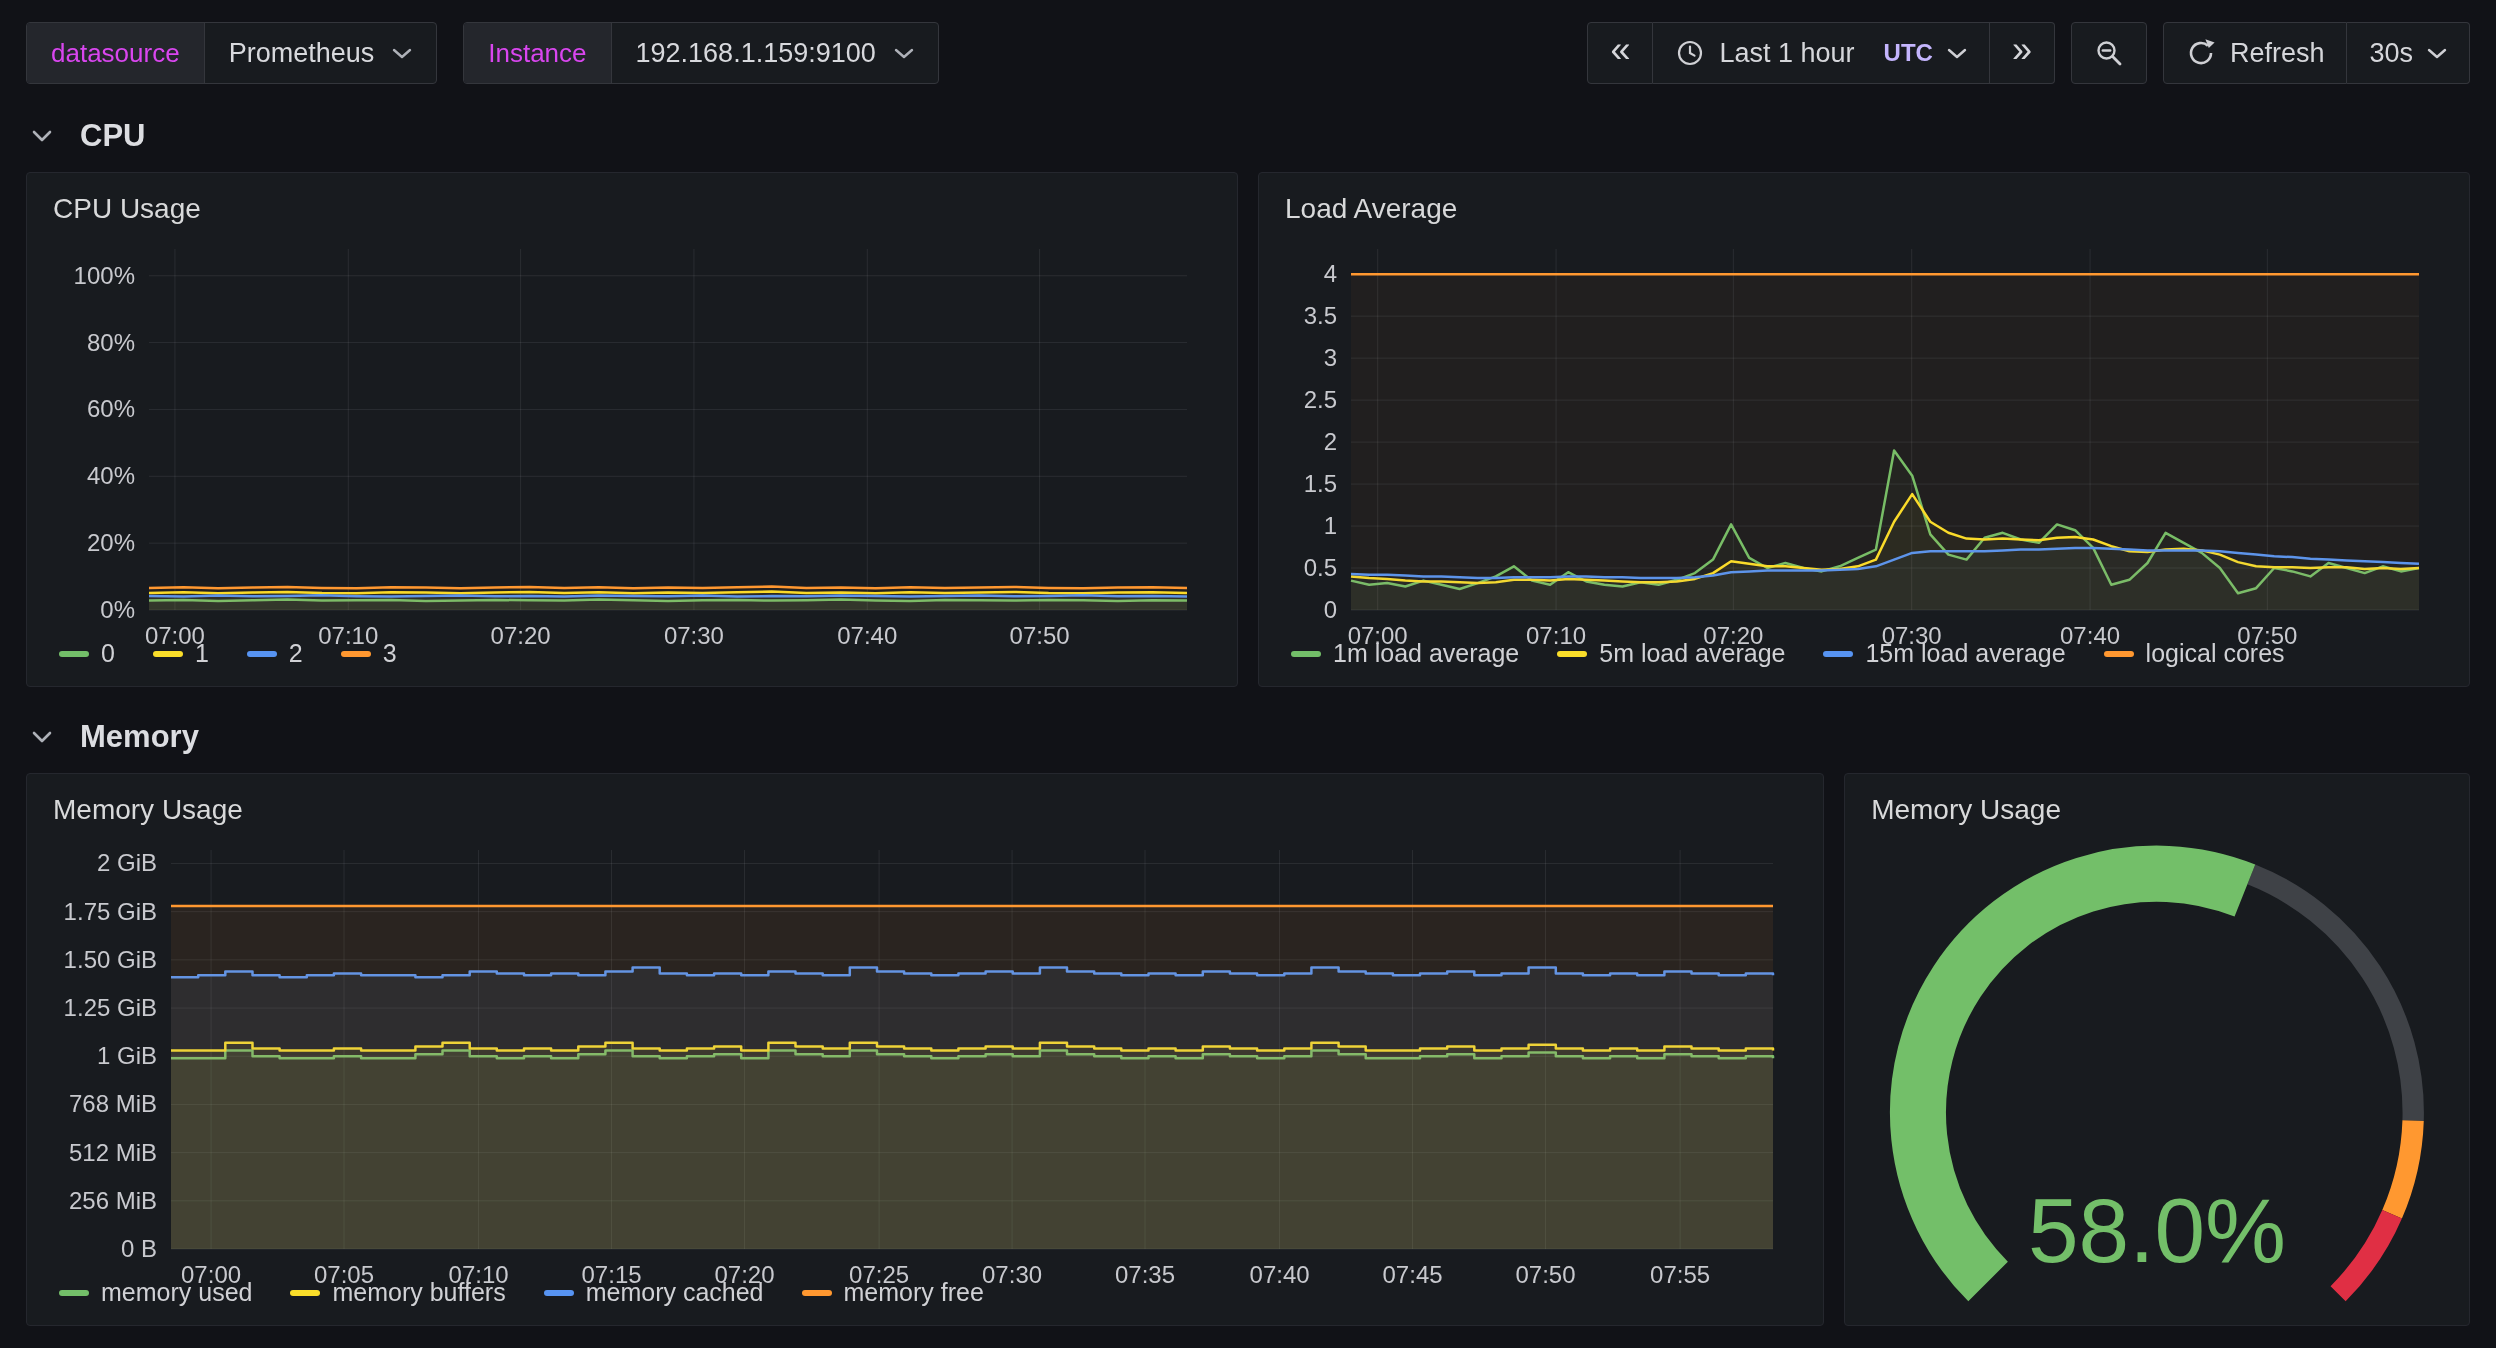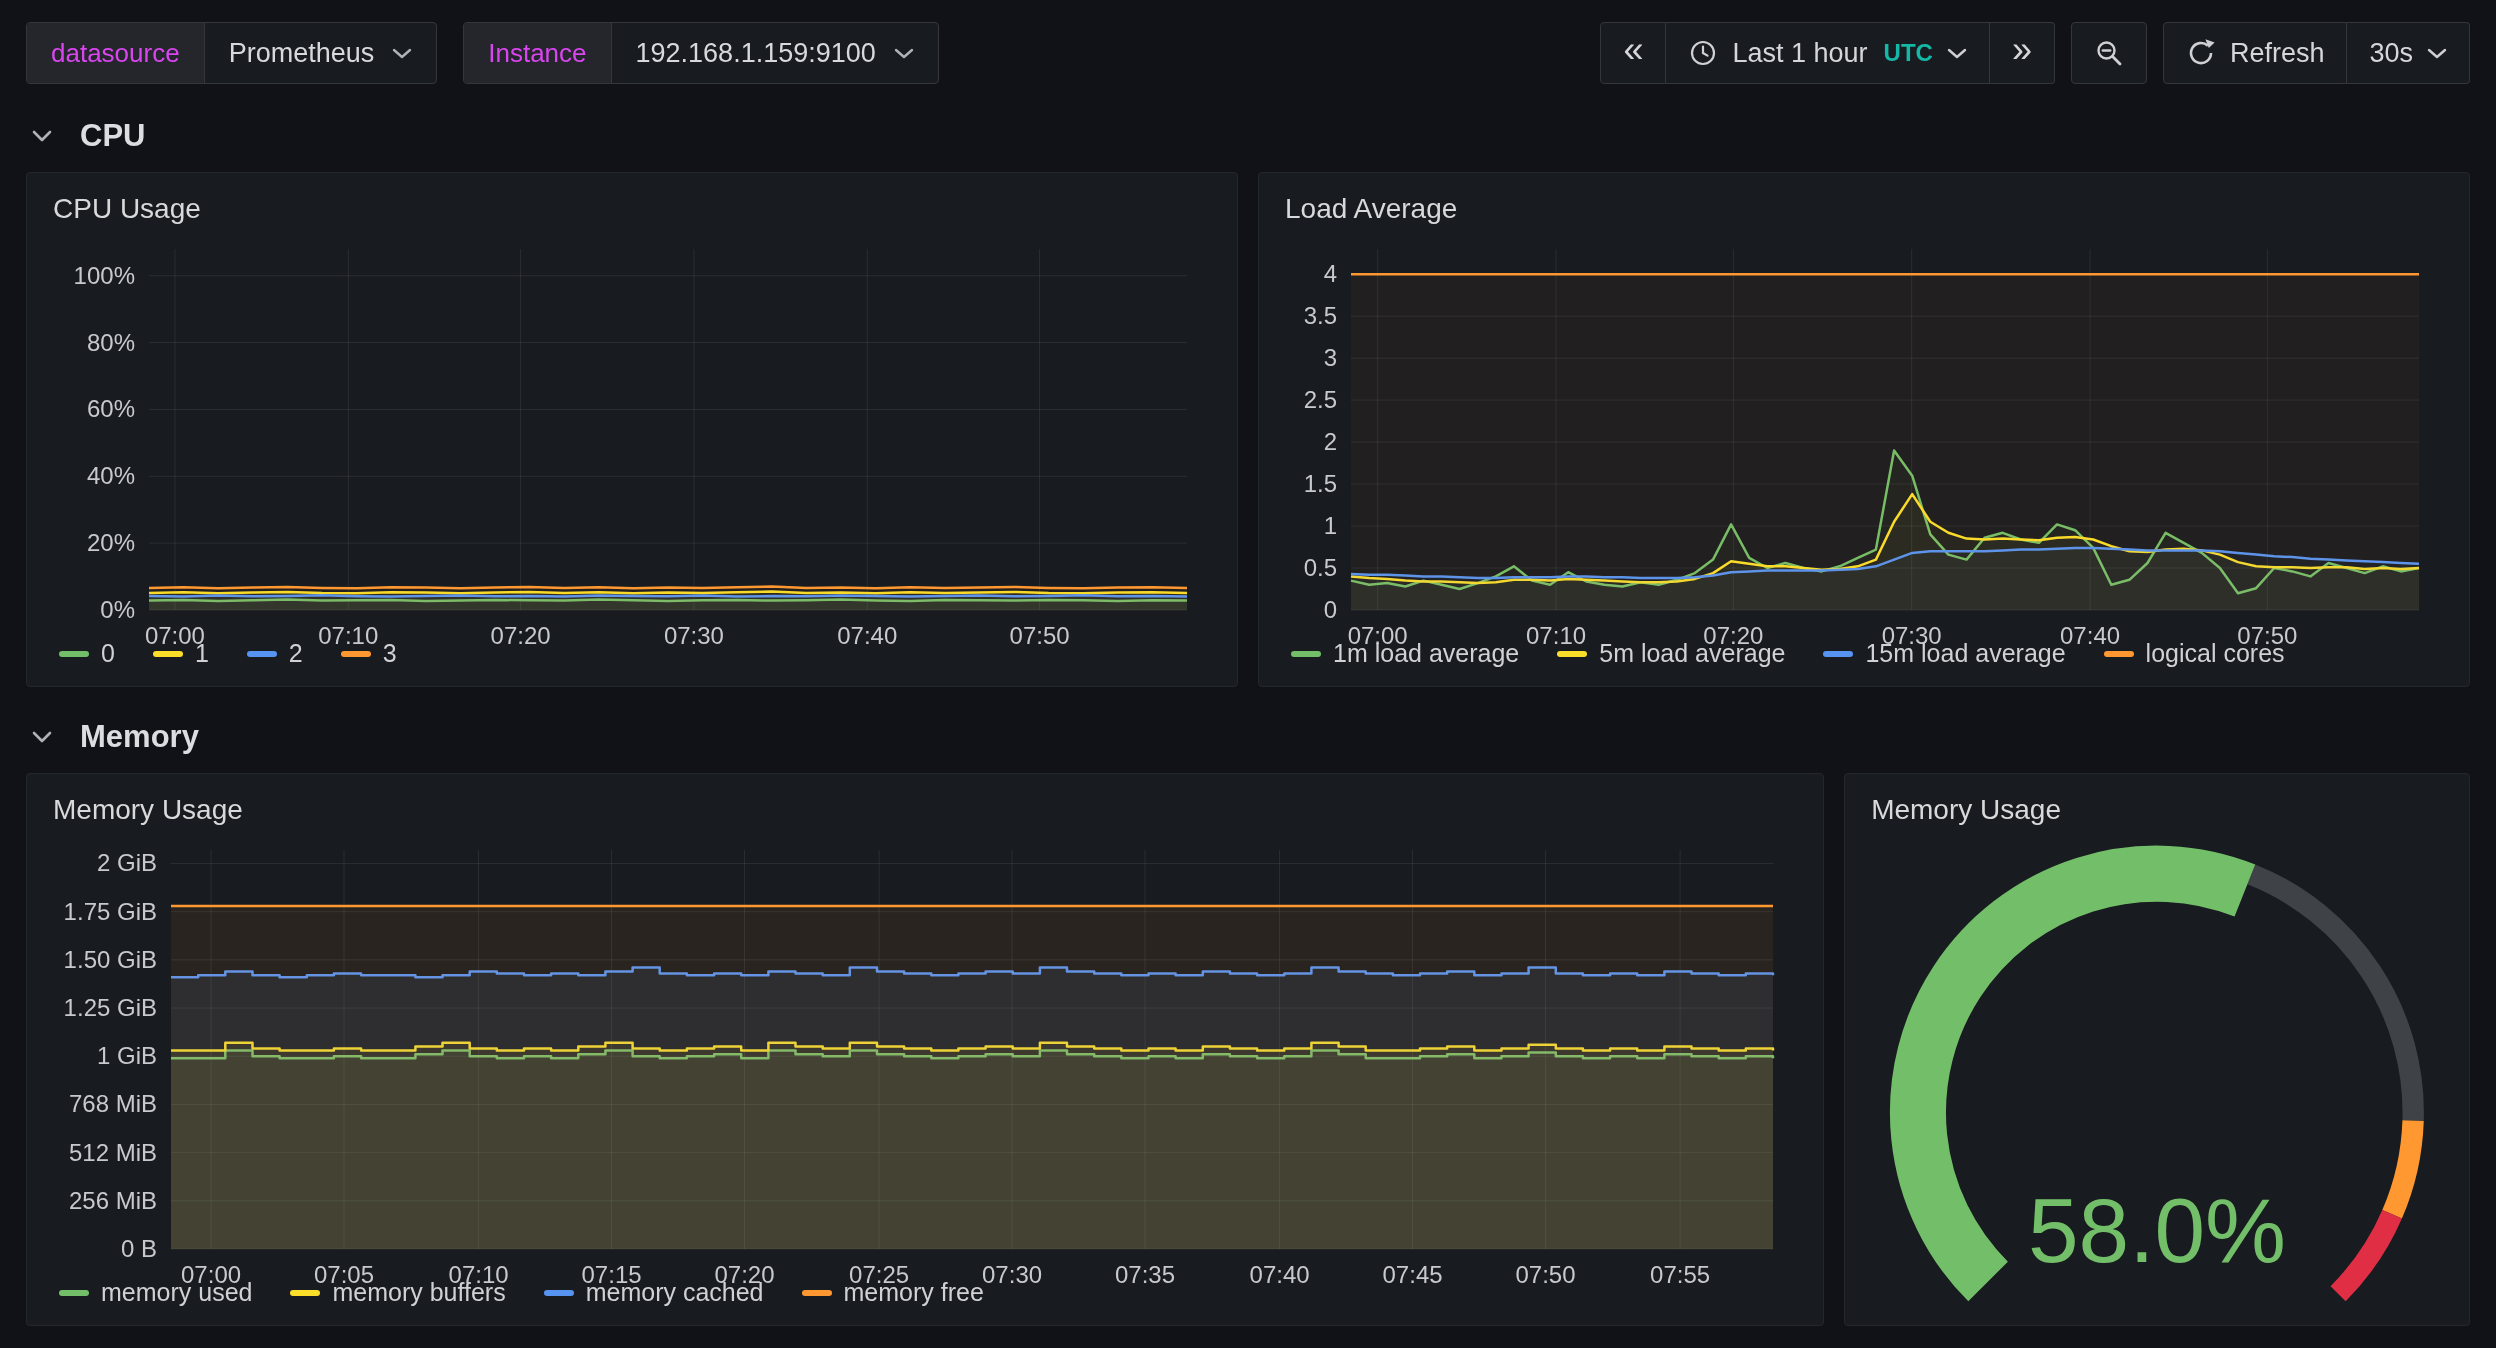--- a/index.html
+++ b/index.html
@@ -22,21 +22,21 @@
   .right-controls { display:flex; gap:16px; align-items:center; }
   .btn-group { display:flex; }
   .btn { display:flex; align-items:center; gap:14px; height:62px; padding:0 22px;
          background:#181b1f; border:1px solid #34363c; color:#d5d6da; font-size:27px;
          font-family:inherit; cursor:pointer; border-radius:4px; }
   .btn-group .btn { border-radius:0; }
   .btn-group .btn:first-child { border-radius:4px 0 0 4px; }
   .btn-group .btn:last-child { border-radius:0 4px 4px 0; }
   .btn-group .btn:not(:first-child) { border-left:none; }
   .nav-glyph { font-size:36px; line-height:1; padding-bottom:6px; }
-  .tz { color:#14b8a6; font-size:24px; font-weight:700; margin-left:2px; }
+  .tz { color:#c4b5fd; font-size:24px; font-weight:700; margin-left:15px; }
   .icon { display:flex; align-items:center; color:#aeb1b8; }
   .btn .icon { color:#cfd0d4; }
 
   
   .section-header { display:flex; align-items:center; gap:28px; font-size:31px; font-weight:700;
                     color:#dcdde1; margin:4px 0 18px 6px; cursor:pointer; }
   .row { display:flex; gap:20px; margin-bottom:28px; }
   .panel { background:#181b1f; border:1px solid #25272e; border-radius:4px;
            padding:20px 26px 14px; display:flex; flex-direction:column; min-width:0; }
   .cpu-row { height:515px; }

